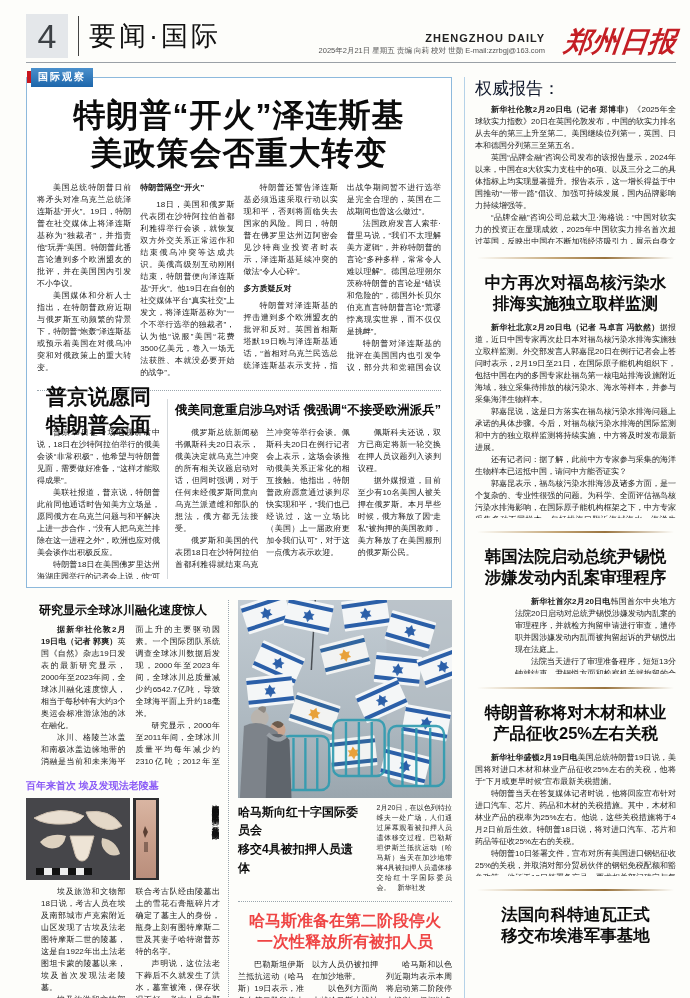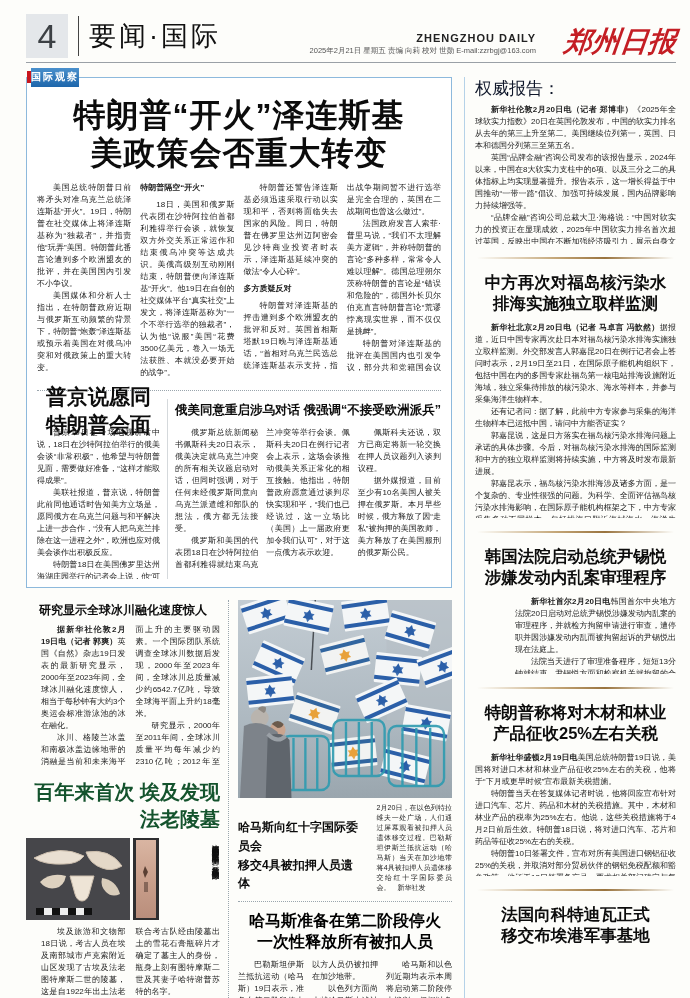--- a/index.html
+++ b/index.html
@@ -7,35 +7,35 @@
   body { font-family: "Liberation Sans", "DejaVu Sans", sans-serif; }
   .page { position:relative; width:690px; height:998px; margin:0 auto; background:#fdfdfa; overflow:hidden; padding:10px 14px 0 26px; }
 
   
   .header { display:flex; justify-content:space-between; align-items:flex-end; height:48px; }
   .hleft { display:flex; align-items:center; gap:10px; }
   .pagenum-box { width:42px; height:44px; background:#e4e7ea; display:flex; align-items:center; justify-content:center; }
   .pagenum { font-size:34px; color:#3c4044; }
   .hvline { width:1px; height:40px; background:#444; }
   .section-title { font-size:27px; color:#101010; letter-spacing:3px; }
-  .hright { display:flex; align-items:flex-end; gap:28px; }
+  .hright { display:flex; align-items:flex-end; gap:19px; }
   .hmeta { text-align:right; padding-bottom:2px; }
   .paper-en { font-size:11px; font-weight:bold; letter-spacing:1px; color:#222; }
   .dateline { font-size:7.5px; color:#555; margin-top:2px; }
   .paper-logo { font-family:"DejaVu Serif", serif; font-size:28px; font-weight:900; color:#c41e24; font-style:italic; transform:skewX(-6deg); line-height:1; padding-bottom:2px; }
   .header-rule { border-bottom:1px solid #9aa0a6; margin:4px 0 0; }
 
   
   .content { display:flex; gap:12px; margin-top:14px; }
   .col-main { width:426px; }
   .col-right { flex:1; border-left:1px solid #b5d2e8; padding-left:10px; }
 
   
   .blue-box { position:relative; border:1px solid #8db9dc; padding:8px 10px 8px; background:#fff; }
-  .obs-tag { position:absolute; top:-10px; left:4px; background:linear-gradient(180deg,#4a90cc,#1d66ab); color:#fff; font-size:10px; font-weight:bold; padding:2px 0 3px; letter-spacing:2px; }
+  .obs-tag { position:absolute; top:-10px; left:4px; background:linear-gradient(180deg,#4a90cc,#1d66ab); color:#fff; font-size:10px; font-weight:bold; padding:2px 7px 3px; letter-spacing:2px; }
   .obs-tag::before { content:""; position:absolute; left:-4px; top:3px; width:4px; height:12px; background:#c8171e; }
   .main-headline { font-size:32px; line-height:1.2; font-weight:900; text-align:center; letter-spacing:1px; color:#0c0c0c; margin:10px 0 9px; white-space:pre-line; }
 
   .body p { font-size:8px; line-height:12px; text-align:justify; text-indent:2em; color:#222; }
   .byline { font-weight:bold; }
   .subhead { font-weight:bold; text-align:center; font-size:9.5px; line-height:12px; margin:5px 0; text-indent:0 !important; }
   .cols-4 { column-count:4; column-gap:9px; }
   .cols-3 { column-count:3; column-gap:8px; }
   .cols-2 { column-count:2; column-gap:10px;margin-left:15px; }
   .clip { overflow:hidden; }
@@ -49,31 +49,31 @@
   .putin-h { font-size:21px; }
   .russia-h { font-size:12.5px; white-space:nowrap; }
   .h-duo-body { height:152px; }
 
   
   .lower { display:flex; gap:9px; margin-top:12px; }
   .ll { width:203px; border-right:1px dotted #9aa5ad; padding-right:8px; }
   .cc { flex:1; }
   .glacier-h { font-size:12px; font-weight:900; text-align:center; margin:2px 0 5px; color:#0c0c0c; }
   .h-glacier { height:146px; }
-  .egypt-h { font-size:20px; font-weight:900; text-align:right; margin:9px 0 5px; color:#14532d; }
+  .egypt-h { font-size:10px; font-weight:900; text-align:left; margin:9px 0 5px; color:#8b5cf6; }
   .egypt-photos { display:flex; gap:3px; margin:3px 0 6px; }
   .vcap { writing-mode:vertical-rl; font-size:7.5px; line-height:1.35; height:82px; color:#111; letter-spacing:.5px; overflow:hidden; flex:1; }
   .h-egypt { height:178px; }
 
   
   .flags-photo { display:block; width:100%; height:198px; }
-  .photo-cap { display:flex; gap:12px; margin-top:5px;align-items:flex-end; }
+  .photo-cap { display:flex; gap:12px; margin-top:5px; }
   .cap-bold { font-size:12px; font-weight:900; line-height:1.55; white-space:pre-line; color:#0c0c0c; }
   .cap-text { width:86px; font-size:7px; line-height:10px; text-align:justify; color:#222; }
-  .hamas-h { font-size:16px; font-weight:900; text-align:center; line-height:1.35; white-space:pre-line; color:#000000; margin:4px 0 6px; }
+  .hamas-h { font-size:16px; font-weight:900; text-align:center; line-height:1.35; white-space:pre-line; color:#ef4444; margin:4px 0 6px; }
   .h-hamas { height:136px; }
 
   
   .kicker { font-size:17px; font-weight:normal; color:#0f172a; margin-bottom:4px; }
   .r-headline { font-size:16.5px; font-weight:900; text-align:center; line-height:1.3; white-space:pre-line; color:#0c0c0c; margin-bottom:7px; }
   .r-headline.big { font-size:20px; }
   .gold-rule { height:2px; margin:13px 2px; background:linear-gradient(90deg, rgba(176,141,87,0) 0%, rgba(186,151,97,.85) 40%, rgba(148,108,52,.95) 65%, rgba(176,141,87,0) 100%); }
   .h-soft { height:140px; } .h-fuku { height:196px; } .h-korea { height:78px;margin-left:40px; } .h-tariff { height:124px; }
 </style>
 </head>
@@ -300,22 +300,22 @@
         </div>
       </div>
 
       <div class="gold-rule"></div>
 
       <div>
         <h2 class="r-headline">中方再次对福岛核污染水
 排海实施独立取样监测</h2>
         <div class="body clip h-fuku">
           <p><b class="byline">新华社北京2月20日电（记者 马卓言 冯歆然）</b><span>据报道，近日中国专家再次赴日本对福岛核污染水排海实施独立取样监测。外交部发言人郭嘉昆20日在例行记者会上答问时表示，2月19日至21日，在国际原子能机构组织下，包括中国在内的多国专家赴福岛第一核电站排海设施附近海域，独立采集待排放的核污染水、海水等样本，并参与采集海洋生物样本。</span></p>
+          <p>郭嘉昆说，这是日方落实在福岛核污染水排海问题上承诺的具体步骤。今后，对福岛核污染水排海的国际监测和中方的独立取样监测将持续实施，中方将及时发布最新进展。</p>
           <p>还有记者问：据了解，此前中方专家参与采集的海洋生物样本已运抵中国，请问中方能否证实？</p>
-          <p>郭嘉昆说，这是日方落实在福岛核污染水排海问题上承诺的具体步骤。今后，对福岛核污染水排海的国际监测和中方的独立取样监测将持续实施，中方将及时发布最新进展。</p>
           <p>郭嘉昆表示，福岛核污染水排海涉及诸多方面，是一个复杂的、专业性很强的问题。为科学、全面评估福岛核污染水排海影响，在国际原子能机构框架之下，中方专家采集多种不同样本，包括排海口附近海域海水、海洋生物，以及其他排海设施内的待排放核污染水。中方将会同国际社会继续完善相关安排。</p>
 
         </div>
       </div>
 
       <div class="gold-rule"></div>
 
       <div>
         <h2 class="r-headline">韩国法院启动总统尹锡悦
 涉嫌发动内乱案审理程序</h2>

